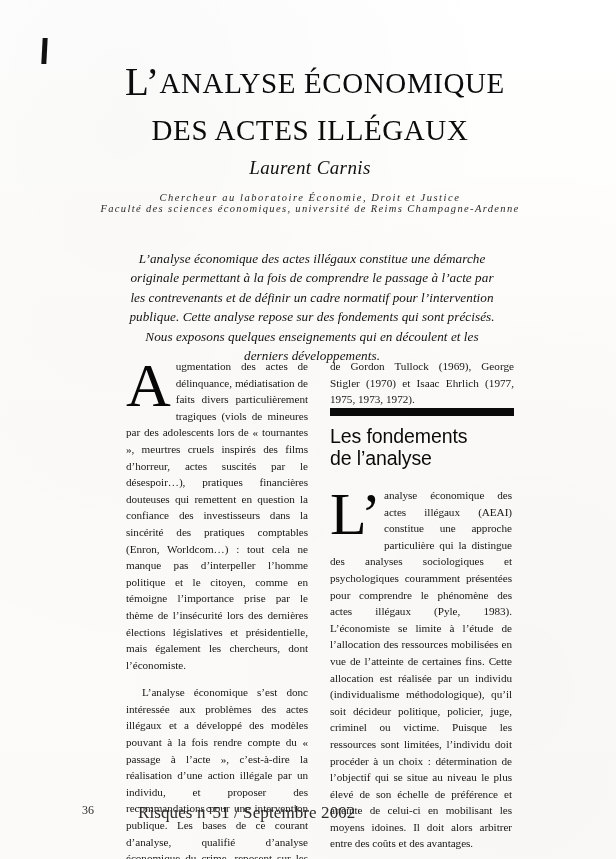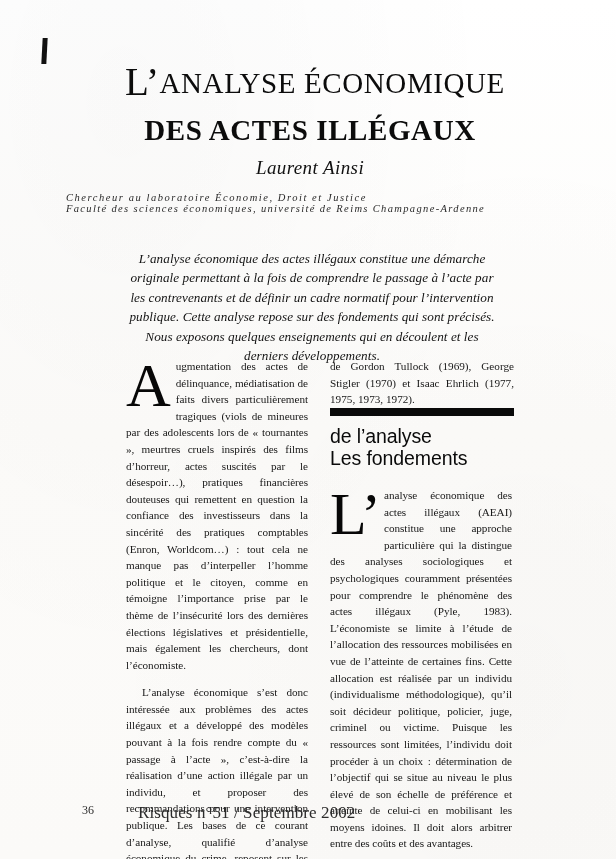--- a/index.html
+++ b/index.html
@@ -72,38 +72,39 @@
   .title-line .cap {
     font-size: 39px;
     line-height: 0;
     position: relative;
     top: 2px;
   }
   .title-line .sc {
     font-size: 29px;
   }
   .title-line-1 { text-indent: 10px; }
-  .title-line-2 { margin-top: 4px; font-weight: bold; }
+  .title-line-2 { margin-top: 4px; }
 
   
   .author {
     position: absolute;
     left: 86px;
     top: 157px;
     width: 448px;
     text-align: center;
     font-style: italic;
     font-size: 19px;
     letter-spacing: 0.4px;
     color: #111;
   }
   .affil {
     position: absolute;
     left: 66px;
     width: 488px;
+    text-align: center;
     font-style: italic;
     font-size: 10.5px;
     letter-spacing: 1.55px;
     color: #2a2a2a;
   }
   .affil-1 { top: 192px; }
   .affil-2 { top: 203px; letter-spacing: 1.35px; }
 
   
   .abstract {
@@ -227,37 +228,37 @@
 
   <div class="crop-mark"></div>
 
   <div class="content">
 
     <div class="title-block">
       <div class="title-line title-line-1"><span class="cap">L’</span><span class="sc">ANALYSE ÉCONOMIQUE</span></div>
       <div class="title-line title-line-2">DES ACTES ILLÉGAUX</div>
     </div>
 
-    <div class="author">Laurent Ainsi</div>
+    <div class="author">Laurent Carnis</div>
     <div class="affil affil-1">Chercheur au laboratoire Économie, Droit et Justice</div>
     <div class="affil affil-2">Faculté des sciences économiques, université de Reims Champagne-Ardenne</div>
 
     <div class="abstract">L’analyse économique des actes illégaux constitue une démarche originale permettant à la fois de comprendre le passage à l’acte par les contrevenants et de définir un cadre normatif pour l’intervention publique. Cette analyse repose sur des fondements qui sont précisés. Nous exposons quelques enseignements qui en découlent et les derniers développements.</div>
 
     <div class="col col-left">
       <p class="has-drop"><span class="dropcap">A</span><span>ugmentation des actes de délinquance, médiatisation de faits divers particulièrement tragiques (viols de mineures par des adolescents lors de « tournantes », meurtres cruels inspirés des films d’horreur, actes suscités par le désespoir…), pratiques financières douteuses qui remettent en question la confiance des investisseurs dans la sincérité des pratiques comptables (Enron, Worldcom…) : tout cela ne manque pas d’interpeller l’homme politique et le citoyen, comme en témoigne l’importance prise par le thème de l’insécurité lors des dernières élections législatives et présidentielle, mais également les chercheurs, dont l’économiste.</span></p>
       <p>L’analyse économique s’est donc intéressée aux problèmes des actes illégaux et a développé des modèles pouvant à la fois rendre compte du « passage à l’acte », c’est-à-dire la réalisation d’une action illégale par un individu, et proposer des recommandations pour une intervention publique. Les bases de ce courant d’analyse, qualifié d’analyse économique du crime, reposent sur les travaux de Cesare Beccaria (1991) et de Jeremy Bentham (Pyle, 1983). Toutefois, une présentation formalisée et intégrée dans une démarche économique n’est intervenue qu’au cours des années 1960 avec les travaux précurseurs de Gary Becker (1968) et les développements</p>
     </div>
 
     <div class="cite-top">de Gordon Tullock (1969), George Stigler (1970) et Isaac Ehrlich (1977, 1975, 1973, 1972).</div>
 
     <div class="section-head">
       <div class="section-rule"></div>
+      <div class="section-title">Les fondements</div>
       <div class="section-title">de l’analyse</div>
-      <div class="section-title">Les fondements</div>
     </div>
 
     <div class="col-right-body">
       <p class="has-drop"><span class="dropcap dropcap-l">L’</span><span>analyse économique des actes illégaux (AEAI) constitue une approche particulière qui la distingue des analyses sociologiques et psychologiques couramment présentées pour comprendre le phénomène des actes illégaux (Pyle, 1983). L’économiste se limite à l’étude de l’allocation des ressources mobilisées en vue de l’atteinte de certaines fins. Cette allocation est réalisée par un individu (individualisme méthodologique), qu’il soit décideur politique, policier, juge, criminel ou victime. Puisque les ressources sont limitées, l’individu doit procéder à un choix : détermination de l’objectif qui se situe au niveau le plus élevé de son échelle de préférence et atteinte de celui-ci en mobilisant les moyens idoines. Il doit alors arbitrer entre des coûts et des avantages.</span></p>
       <p>Ainsi, l’AEAI constitue une théorie du passage à l’acte. Dans ce cadre d’analyse, l’individu ne procède à la réalisation de l’acte illégal que dans la</p>
     </div>
 
     <div class="footer">
       <div class="folio">36</div>
       <div class="journal">Risques n°51 / Septembre 2002</div>

